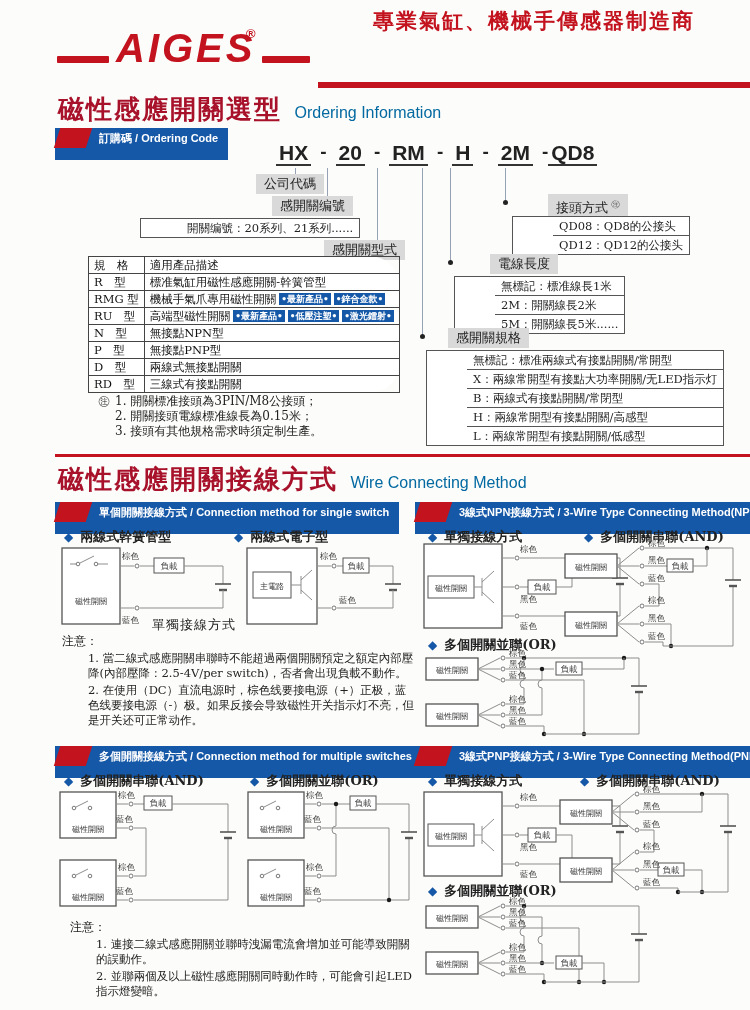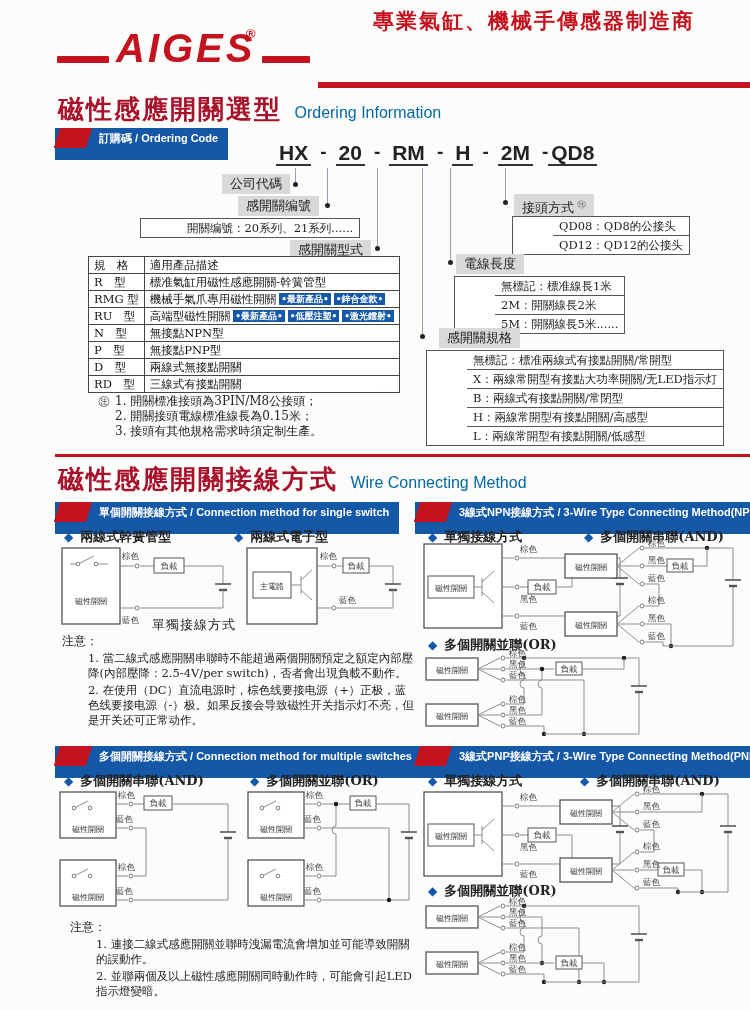--- a/index.html
+++ b/index.html
@@ -25,21 +25,21 @@
   .tag { position:absolute; height:32px; background:#1558a7; color:#fff; font-size:11px; font-weight:bold; line-height:20px; padding:0 10px 0 44px; white-space:nowrap; font-family:"Liberation Sans",sans-serif; }
   .tag::before { content:""; position:absolute; left:2px; top:0; width:32px; height:20px; background:#c3131f; transform:skewX(-18deg); }
 
   
   .code-row { position:absolute; display:flex; align-items:flex-end; gap:9px; }
   .codeseg { font-size:21px; font-weight:bold; color:#222; border-bottom:2px solid #333; padding:0 3px; line-height:1.05; }
   .codedash { font-size:19px; font-weight:bold; color:#222; padding-bottom:3px; }
   .codeend { display:flex; align-items:flex-end; }
   .vline { position:absolute; width:1px; background:#96a1b6; }
   .cdot { position:absolute; width:5px; height:5px; border-radius:50%; background:#222; }
-  .glabel { position:absolute; background:#d9d9d9; color:#222; font-size:13px; line-height:18px; padding:1px 8px; white-space:nowrap; font-family:"DejaVu Serif",serif; }
+  .glabel { position:absolute; background:#d9d9d9; color:#222; font-size:13px; line-height:18px; padding:1px 8px; white-space:nowrap; font-family:"DejaVu Serif",serif;margin-left:34px; }
   .notemark { font-size:9px; color:#333; margin-left:3px; }
   .obox { position:absolute; border:1px solid #555; background:#fff;padding-left:40px; }
   .obox .row { font-size:11.5px; color:#222; line-height:14px; padding:2px 6px; border-top:1px solid #555; white-space:nowrap; font-family:"DejaVu Serif",serif; }
   .obox .row:first-child { border-top:none; }
 
   
   .ttable { position:absolute; border-collapse:collapse; background:#fff;border-radius:31px; }
   .ttable td { border:1px solid #444; font-size:11.5px; line-height:14px; padding:1px 5px; color:#111; white-space:nowrap; font-family:"DejaVu Serif",serif; }
   .badge-sm { display:inline-block; background:#1558a7; color:#fff; font-size:9px; line-height:12px; padding:0 2px; margin-left:3px; font-weight:bold; vertical-align:1px; }
 
@@ -134,21 +134,21 @@
     <div class="row">QD12：QD12的公接头</div>
   </div>
 
   <div class="glabel" style="left:456px;top:254px;">電線長度</div>
   <div class="obox" style="left:454px;top:276px;">
     <div class="row">無標記：標准線長1米</div>
     <div class="row">2M：開關線長2米</div>
     <div class="row">5M：開關線長5米......</div>
   </div>
 
-  <div class="glabel" style="left:439px;top:328px;">感開關規格</div>
+  <div class="glabel" style="left:414px;top:328px;">感開關規格</div>
   <div class="obox" style="left:426px;top:350px;">
     <div class="row">無標記：標准兩線式有接點開關/常開型</div>
     <div class="row">X：兩線常開型有接點大功率開關/无LED指示灯</div>
     <div class="row">B：兩線式有接點開關/常閉型</div>
     <div class="row">H：兩線常開型有接點開關/高感型</div>
     <div class="row">L：兩線常開型有接點開關/低感型</div>
   </div>
 
   <table class="ttable" style="left:88px;top:256px;">
     <colgroup>

